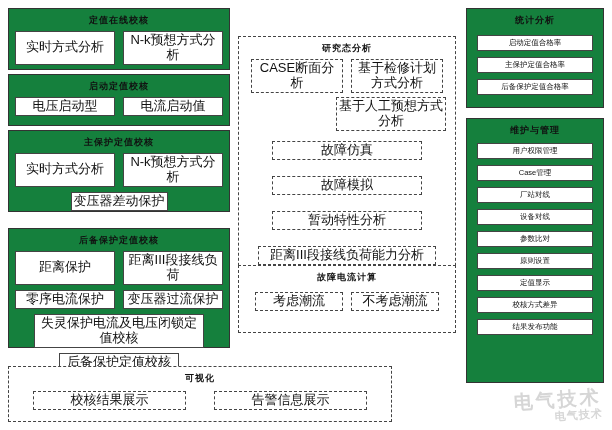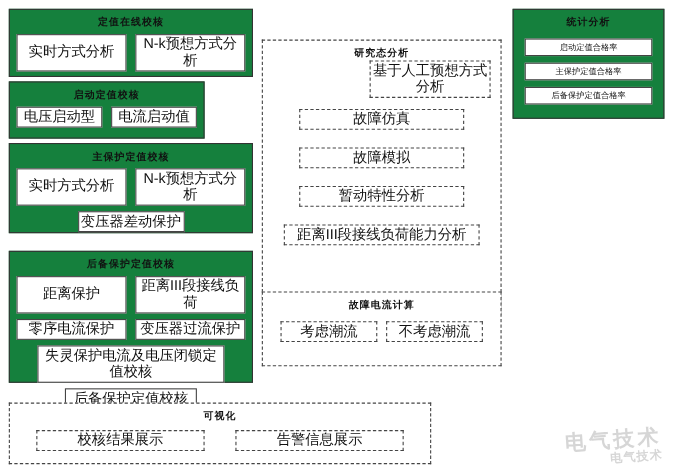--- a/index.html
+++ b/index.html
@@ -86,21 +86,21 @@
 <div class="canvas">
 
   <div class="group" style="left:8px;top:8px;width:222px;height:62px;">
     <div class="group-title">定值在线校核</div>
     <div class="row">
       <div class="leaf">实时方式分析</div>
       <div class="leaf">N-k预想方式分析</div>
     </div>
   </div>
 
-  <div class="group" style="left:8px;top:74px;width:178px;height:52px;">
+  <div class="group" style="left:8px;top:74px;width:222px;height:52px;">
     <div class="group-title">启动定值校核</div>
     <div class="row">
       <div class="leaf">电压启动型</div>
       <div class="leaf">电流启动值</div>
     </div>
   </div>
 
   <div class="group" style="left:8px;top:130px;width:222px;height:82px;">
     <div class="group-title">主保护定值校核</div>
     <div class="row">
@@ -125,20 +125,24 @@
     <div class="row single">
       <div class="leaf" style="flex:0 0 170px;">失灵保护电流及电压闭锁定值校核</div>
     </div>
     <div class="row single">
       <div class="leaf" style="flex:0 0 120px;">后备保护定值校核</div>
     </div>
   </div>
 
   <div class="dashed" style="left:238px;top:8px;width:218px;height:250px;margin-top:28px;">
     <div class="group-title">研究态分析</div>
+    <div class="row" style="margin:4px 12px 8px 12px;">
+      <div class="leaf" style="min-height:34px;">CASE断面分析</div>
+      <div class="leaf" style="min-height:34px;">基于检修计划方式分析</div>
+    </div>
     <div class="row single" style="margin:-4px 12px 10px 12px;">
       <div class="leaf" style="flex:0 0 110px;min-height:15px;margin-left:88px;">基于人工预想方式分析</div>
     </div>
     <div class="row single" style="margin:0 12px 16px 12px;">
       <div class="leaf" style="flex:0 0 150px;min-height:17px;">故障仿真</div>
     </div>
     <div class="row single" style="margin:0 12px 16px 12px;">
       <div class="leaf" style="flex:0 0 150px;min-height:17px;">故障模拟</div>
     </div>
     <div class="row single" style="margin:0 12px 16px 12px;">
@@ -159,20 +163,34 @@
 
   <div class="group" style="left:466px;top:8px;width:138px;height:100px;">
     <div class="group-title">统计分析</div>
     <div class="vlist" style="margin-top:8px;">
       <div class="leaf">启动定值合格率</div>
       <div class="leaf">主保护定值合格率</div>
       <div class="leaf">后备保护定值合格率</div>
     </div>
   </div>
 
+  <div class="group" style="left:466px;top:118px;width:138px;height:265px;">
+    <div class="group-title">维护与管理</div>
+    <div class="vlist" style="margin-top:6px;">
+      <div class="leaf">用户权限管理</div>
+      <div class="leaf">Case管理</div>
+      <div class="leaf">厂站对线</div>
+      <div class="leaf">设备对线</div>
+      <div class="leaf">参数比对</div>
+      <div class="leaf">原则设置</div>
+      <div class="leaf">定值显示</div>
+      <div class="leaf">校核方式差异</div>
+      <div class="leaf">结果发布功能</div>
+    </div>
+  </div>
 
   <div class="dashed" style="left:8px;top:366px;width:384px;height:56px;">
     <div class="group-title">可视化</div>
     <div class="row" style="margin:6px 24px 0 24px;gap:28px;">
       <div class="leaf" style="min-height:17px;">校核结果展示</div>
       <div class="leaf" style="min-height:17px;">告警信息展示</div>
     </div>
   </div>
 
   <div class="watermark">

